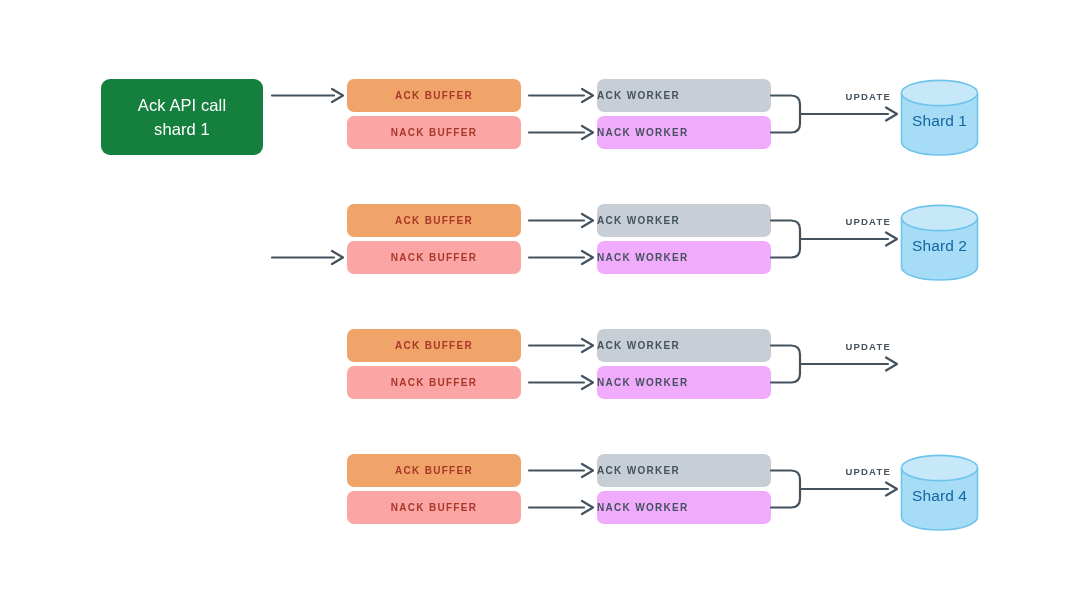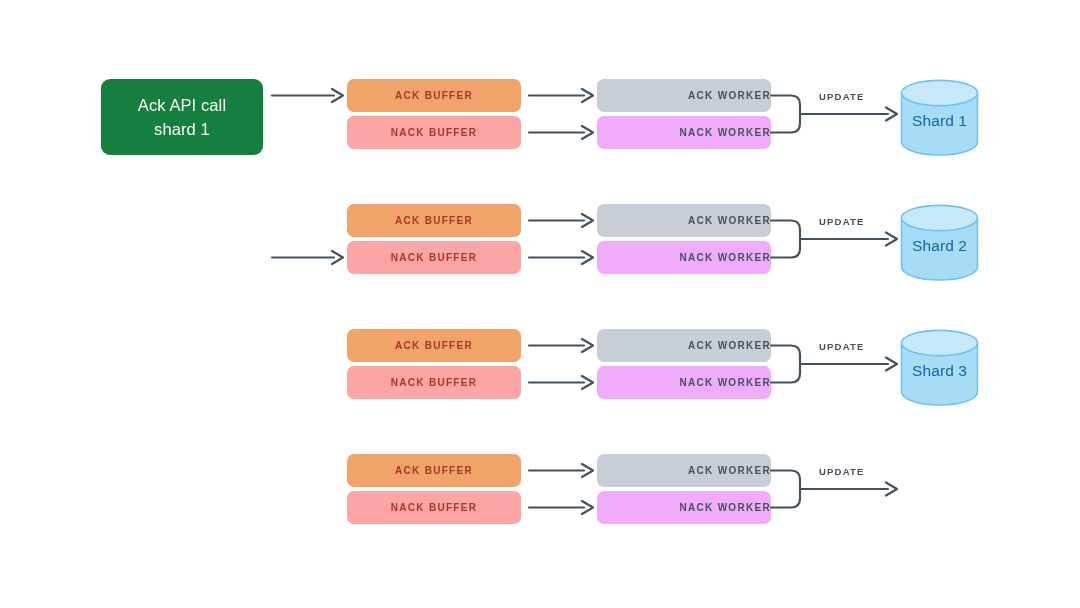--- a/index.html
+++ b/index.html
@@ -79,21 +79,21 @@
 
   
   .worker {
     position: absolute;
     left: 597px;
     width: 174px;
     height: 33px;
     border-radius: 7px;
     display: flex;
     align-items: center;
-    justify-content: flex-end;
+    justify-content: flex-start;
     box-sizing: border-box;
   }
   .worker.ack  { top: 0px;  background: #C7CED6; }
   .worker.nack { top: 37px; background: #f0abfc; }
   .worker-label {
     color: #44525E;
     font-size: 10px;
     font-weight: 700;
     letter-spacing: 1.3px;
   }
@@ -108,21 +108,21 @@
     overflow: visible;
     pointer-events: none;
   }
 
   
   .update-label {
     position: absolute;
     left: 819px;
     top: 12px;
     width: 72px;
-    text-align: left;
+    text-align: right;
     color: #44525E;
     font-size: 9.5px;
     font-weight: 700;
     letter-spacing: 1.2px;
   }
 
   
   .shard {
     position: absolute;
     left: 900px;
@@ -257,24 +257,20 @@
           <path d="M582 47 L593 53.5 L582 60" stroke="#44525E" stroke-width="2.2" fill="none" stroke-linecap="round" stroke-linejoin="round"></path>
         </g>
         <g>
           <path d="M771 16.5 H791 Q800 16.5 800 25.5 V35" stroke="#44525E" stroke-width="2.2" fill="none" stroke-linecap="round"></path>
           <path d="M771 53.5 H791 Q800 53.5 800 44.5 V35" stroke="#44525E" stroke-width="2.2" fill="none" stroke-linecap="round"></path>
           <path d="M800 35 L888 35" stroke="#44525E" stroke-width="2.2" fill="none" stroke-linecap="round"></path>
           <path d="M886 28.5 L897 35 L886 41.5" stroke="#44525E" stroke-width="2.2" fill="none" stroke-linecap="round" stroke-linejoin="round"></path>
         </g>
       </svg>
       <div class="update-label">UPDATE</div>
-      <div class="shard"><span><svg width="79" height="77" viewBox="0 0 79 77">
-            <path d="M1.5 14 V63 A38 13 0 0 0 77.5 63 V14 Z" fill="#A6DCF5" stroke="#6FC4EC" stroke-width="1.6"></path>
-            <ellipse cx="39.5" cy="14" rx="38" ry="12.6" fill="#C6E8F9" stroke="#6FC4EC" stroke-width="1.6"></ellipse>
-          </svg></span><div class="shard-label">Shard 3</div></div>
     </div>
     <div class="row" style="top:454px">
       <div class="buffer ack">
         <span class="buffer-label">ACK BUFFER</span>
       </div>
       <div class="buffer nack">
         <span class="buffer-label">NACK BUFFER</span>
       </div>
       <div class="worker ack">
         <span class="worker-label">ACK WORKER</span>
@@ -292,14 +288,18 @@
           <path d="M582 47 L593 53.5 L582 60" stroke="#44525E" stroke-width="2.2" fill="none" stroke-linecap="round" stroke-linejoin="round"></path>
         </g>
         <g>
           <path d="M771 16.5 H791 Q800 16.5 800 25.5 V35" stroke="#44525E" stroke-width="2.2" fill="none" stroke-linecap="round"></path>
           <path d="M771 53.5 H791 Q800 53.5 800 44.5 V35" stroke="#44525E" stroke-width="2.2" fill="none" stroke-linecap="round"></path>
           <path d="M800 35 L888 35" stroke="#44525E" stroke-width="2.2" fill="none" stroke-linecap="round"></path>
           <path d="M886 28.5 L897 35 L886 41.5" stroke="#44525E" stroke-width="2.2" fill="none" stroke-linecap="round" stroke-linejoin="round"></path>
         </g>
       </svg>
       <div class="update-label">UPDATE</div>
+      <div class="shard"><span><svg width="79" height="77" viewBox="0 0 79 77">
+            <path d="M1.5 14 V63 A38 13 0 0 0 77.5 63 V14 Z" fill="#A6DCF5" stroke="#6FC4EC" stroke-width="1.6"></path>
+            <ellipse cx="39.5" cy="14" rx="38" ry="12.6" fill="#C6E8F9" stroke="#6FC4EC" stroke-width="1.6"></ellipse>
+          </svg></span><div class="shard-label">Shard 4</div></div>
     </div>
   </div>
 
 </body></html>

